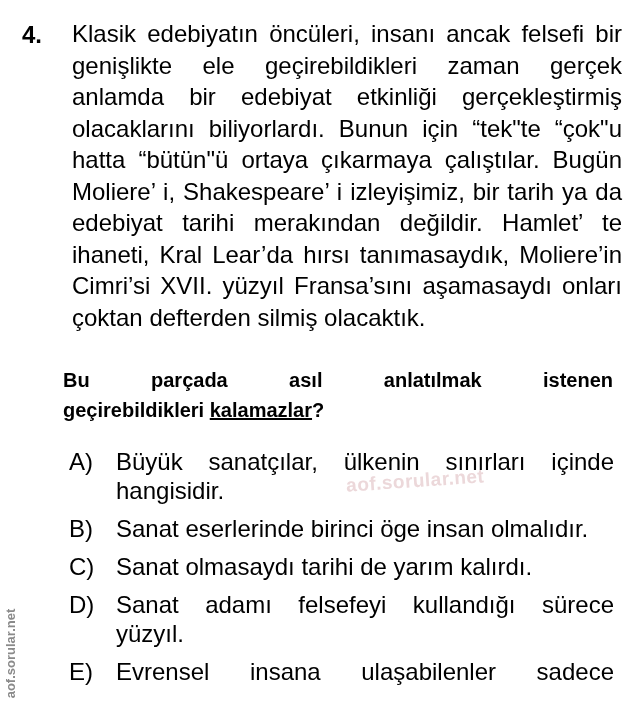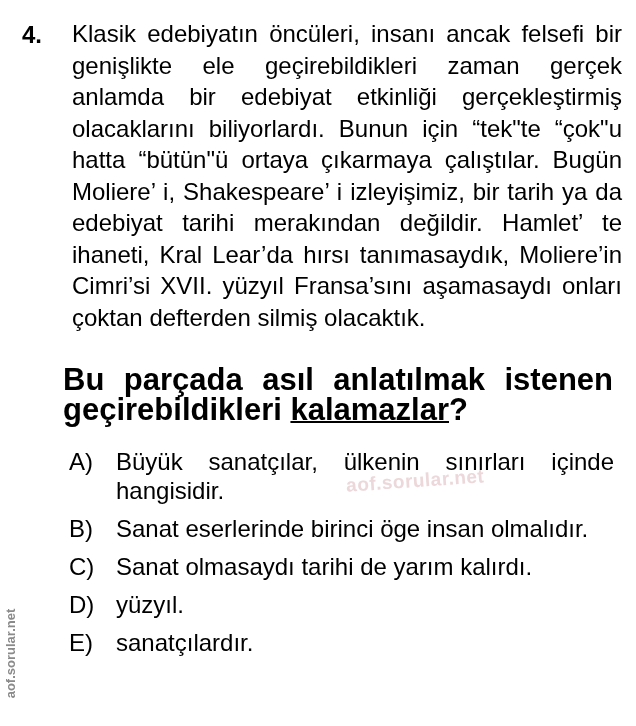--- a/index.html
+++ b/index.html
@@ -31,21 +31,21 @@
       font-size: 24px;
       line-height: 31.5px;
       text-align: justify;
       text-align-last: left;
     }
     .prompt {
       position: absolute;
       left: 63px;
       top: 365px;
       width: 550px;
-      font-size: 31px;
+      font-size: 20px;
       font-weight: bold;
       line-height: 30px;
       text-align: justify;
     }
     .prompt .line1 {
       display: block;
       text-align: justify;
       text-align-last: justify;
     }
     .prompt u {
@@ -125,25 +125,26 @@
     <span class="letter">B)</span>
     <span class="text">Sanat eserlerinde birinci öge insan olmalıdır.</span>
   </div>
   <div class="option">
     <span class="letter">C)</span>
     <span class="text">Sanat olmasaydı tarihi de yarım kalırdı.</span>
   </div>
   <div class="option">
     <span class="letter">D)</span>
     <span class="text">
+      <span class="full">Sanat adamı felsefeyi kullandığı sürece</span>
       <span>yüzyıl.</span>
     </span>
   </div>
   <div class="option">
     <span class="letter">E)</span>
     <span class="text">
-      <span>sanatçılardır.</span>
+      <span class="full">Evrensel insana ulaşabilenler sadece</span>
     </span>
   </div>
 </div>
 
 <div class="watermark-center">aof.sorular.net</div>
 <div class="watermark-side">aof.sorular.net</div>
 
 </body></html>

